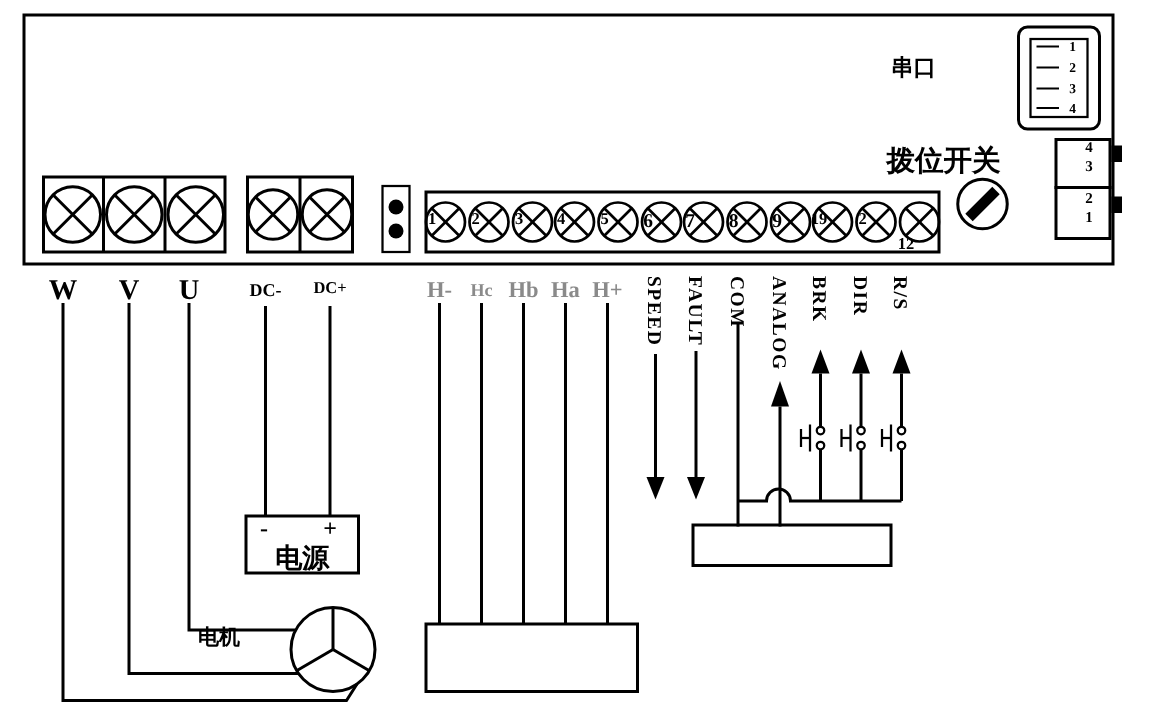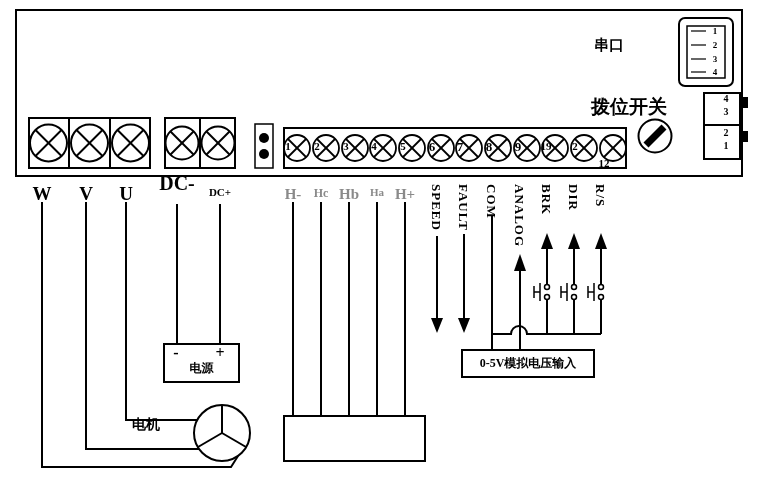--- a/index.html
+++ b/index.html
@@ -49,48 +49,47 @@
   <div class="num b" style="left:453px;top:139px">7</div>
   <div class="num b" style="left:482px;top:139px">8</div>
   <div class="num b" style="left:511px;top:139px">9</div>
   <div class="num" style="left:539px;top:140px">19</div>
   <div class="num" style="left:568px;top:140px">2</div>
   <div class="num" style="left:597px;top:157px">12</div>
 
   <div class="lbl" style="left:30px;top:183px;width:24px;font-size:19px">W</div>
   <div class="lbl" style="left:74px;top:183px;width:24px;font-size:19px">V</div>
   <div class="lbl" style="left:114px;top:183px;width:24px;font-size:19px">U</div>
-  <div class="lbl" style="left:158px;top:172px;width:38px;font-size:20px">DC-</div>
+  <div class="lbl" style="left:158px;top:186px;width:38px;font-size:12px">DC-</div>
   <div class="lbl" style="left:201px;top:186px;width:38px;font-size:11px">DC+</div>
 
   <div class="lbl gray" style="left:279px;top:186px;width:28px;font-size:15px">H-</div>
   <div class="lbl gray" style="left:307px;top:186px;width:28px;font-size:12px">Hc</div>
   <div class="lbl gray" style="left:335px;top:186px;width:28px;font-size:15px">Hb</div>
-  <div class="lbl gray" style="left:363px;top:186px;width:28px;font-size:11px">Ha</div>
+  <div class="lbl gray" style="left:363px;top:186px;width:28px;font-size:15px">Ha</div>
   <div class="lbl gray" style="left:391px;top:186px;width:28px;font-size:15px">H+</div>
 
   <div class="vlbl" style="left:444px;top:184px">SPEED</div>
   <div class="vlbl" style="left:471px;top:184px">FAULT</div>
   <div class="vlbl" style="left:499px;top:184px">COM</div>
   <div class="vlbl" style="left:527px;top:184px">ANALOG</div>
   <div class="vlbl" style="left:554px;top:184px">BRK</div>
   <div class="vlbl" style="left:581px;top:184px">DIR</div>
   <div class="vlbl" style="left:608px;top:184px">R/S</div>
 
   <div class="bx" style="left:163px;top:343px;width:77px;height:40px"></div>
   <div class="lbl" style="left:167px;top:344px;width:18px;font-size:16px">-</div>
   <div class="lbl" style="left:211px;top:344px;width:18px;font-size:16px">+</div>
-  <div class="lbl" style="left:163px;top:360px;width:77px;font-size:12px">电源</div>
+  <div class="lbl" style="left:163px;top:360px;width:77px;font-size:18px">电源</div>
 
   <div class="lbl" style="left:124px;top:416px;width:44px;font-size:14px">电机</div>
 
   <div class="bx" style="left:283px;top:415px;width:143px;height:47px"></div>
 
   <div class="bx" style="left:461px;top:349px;width:134px;height:29px"></div>
-  <div class="lbl" style="left:461px;top:355px;width:134px;font-size:12px">0-5V模拟电压输入</div>
 
   <svg class="overlay" width="775" height="480" viewBox="0 0 775 480">
 
     <g stroke="#000" stroke-width="2" fill="none">
       <line x1="69" y1="118" x2="69" y2="168"></line>
         <line x1="110" y1="118" x2="110" y2="168"></line>
       <circle cx="48.5" cy="143" r="18.5"></circle>
         <line x1="35.5" y1="130" x2="61.5" y2="156"></line>
         <line x1="35.5" y1="156" x2="61.5" y2="130"></line>
       <circle cx="89.5" cy="143" r="18.5"></circle>

